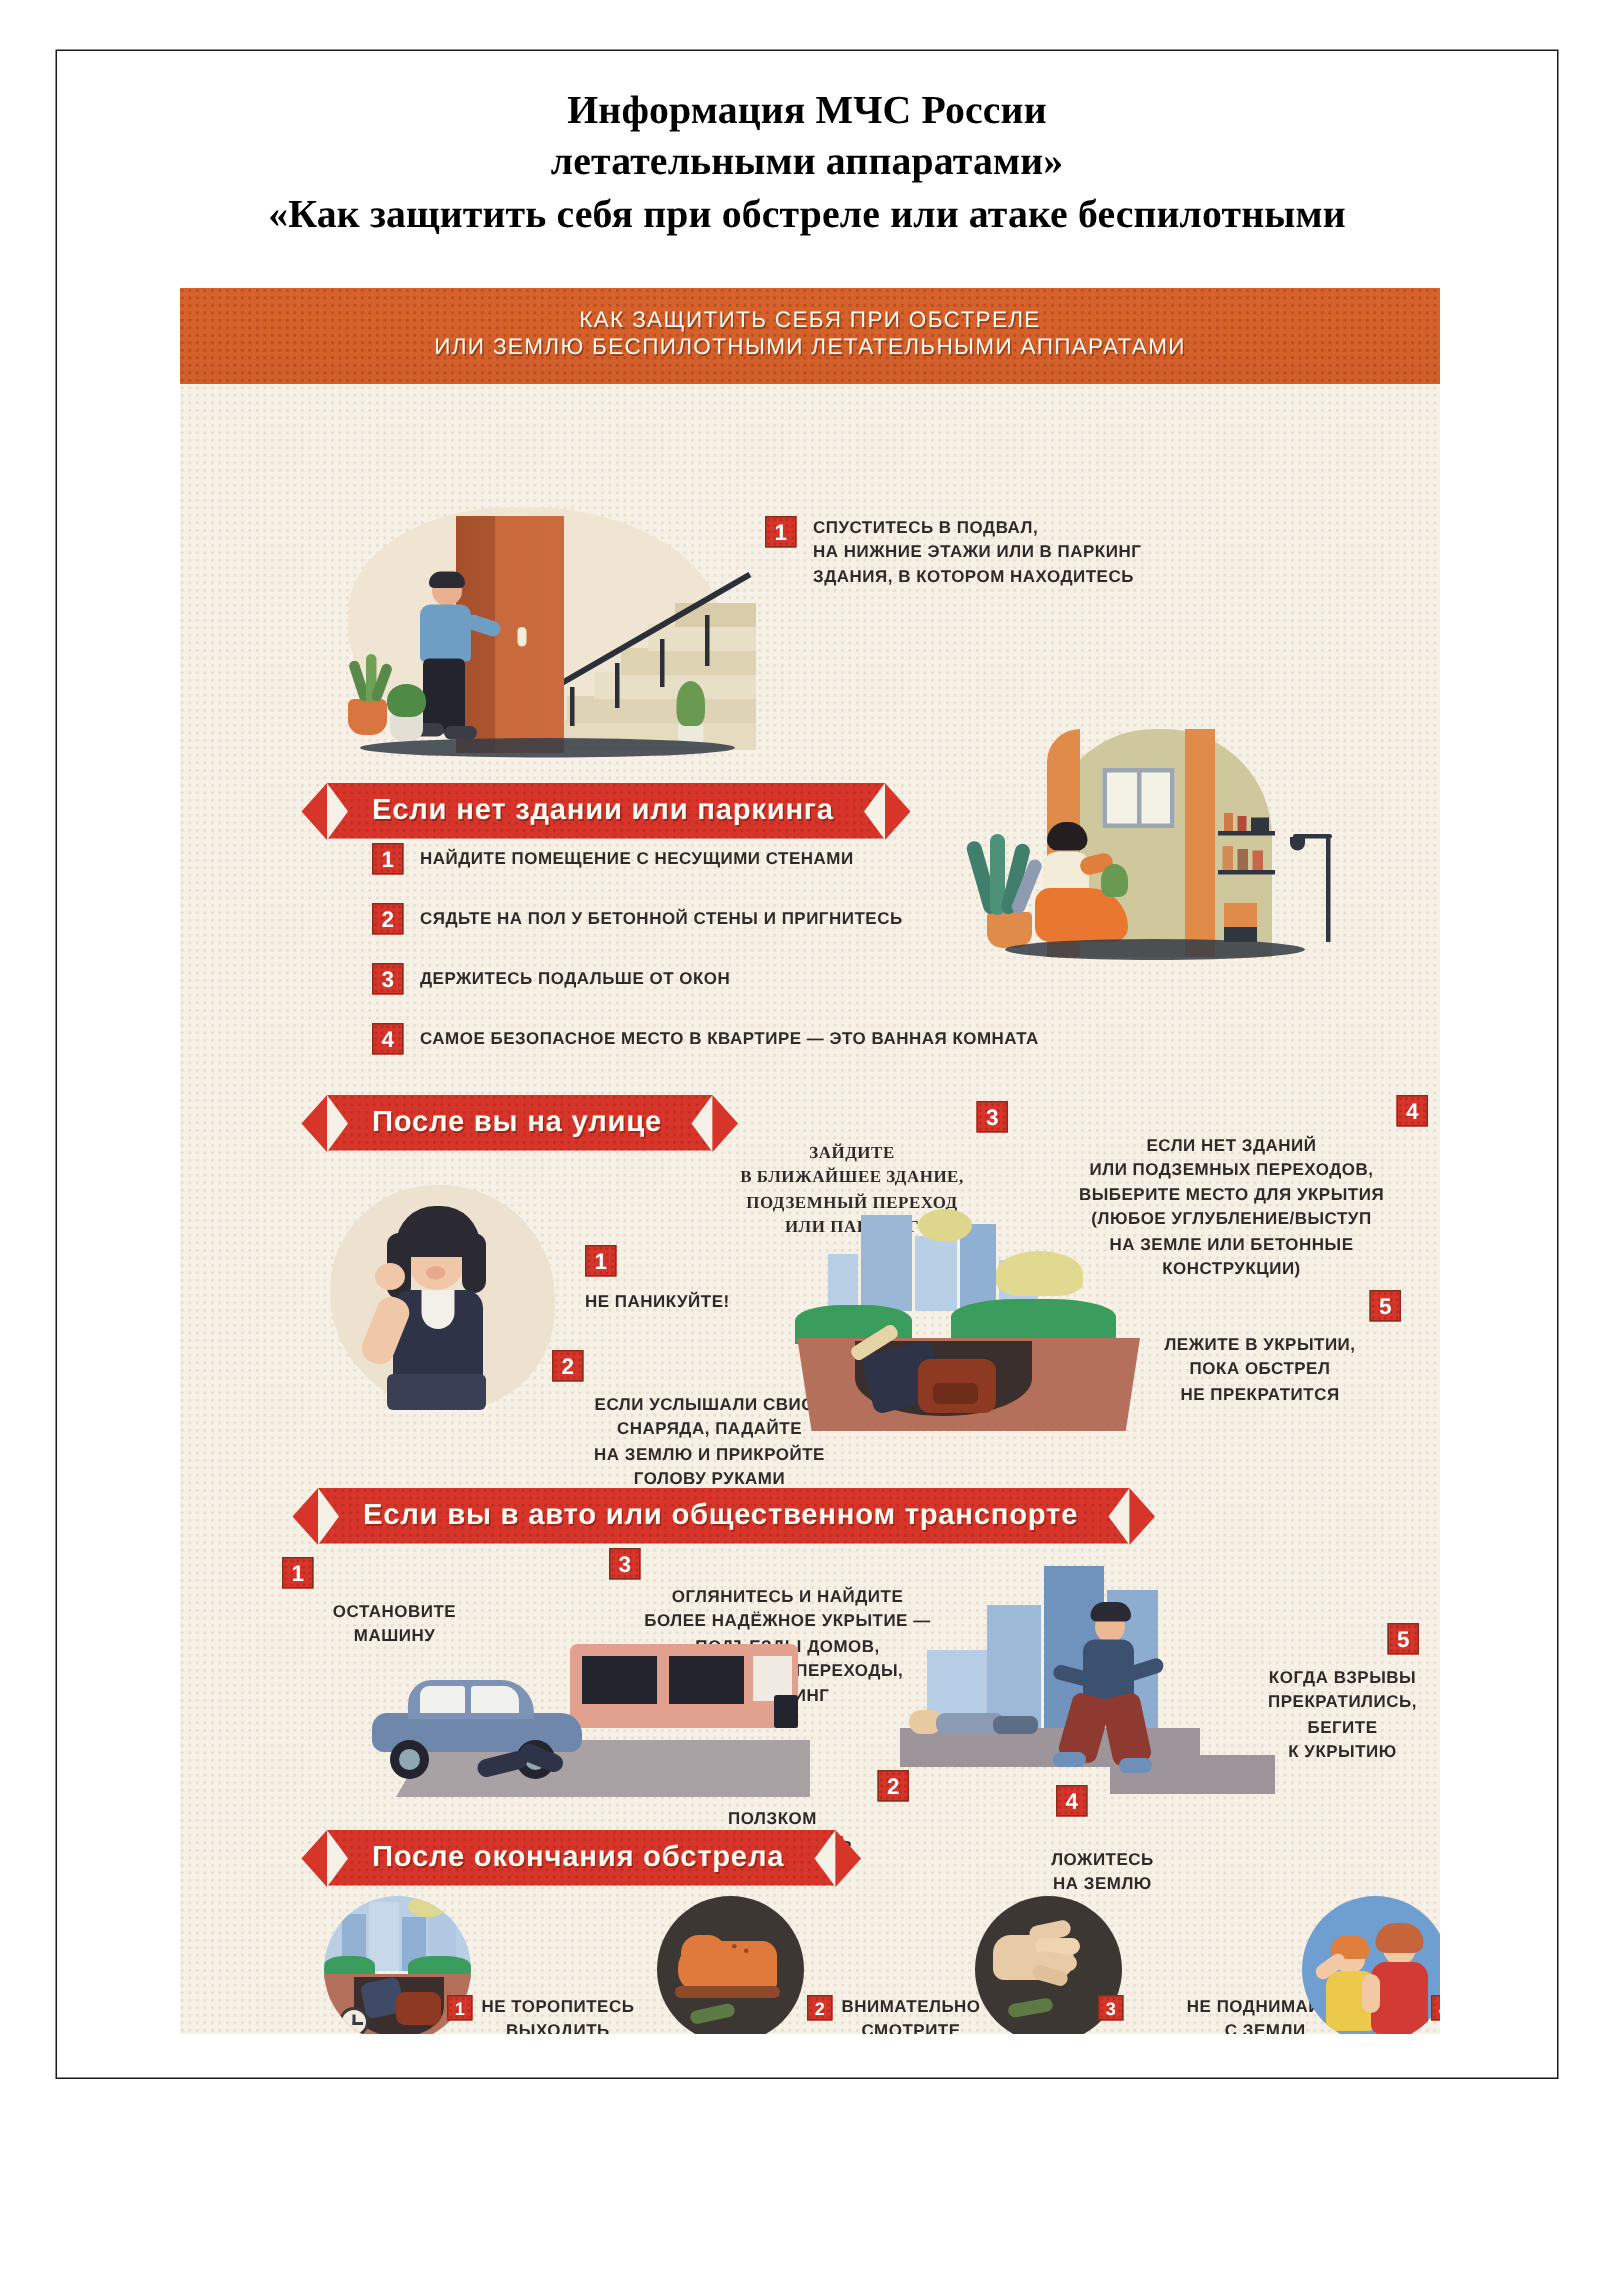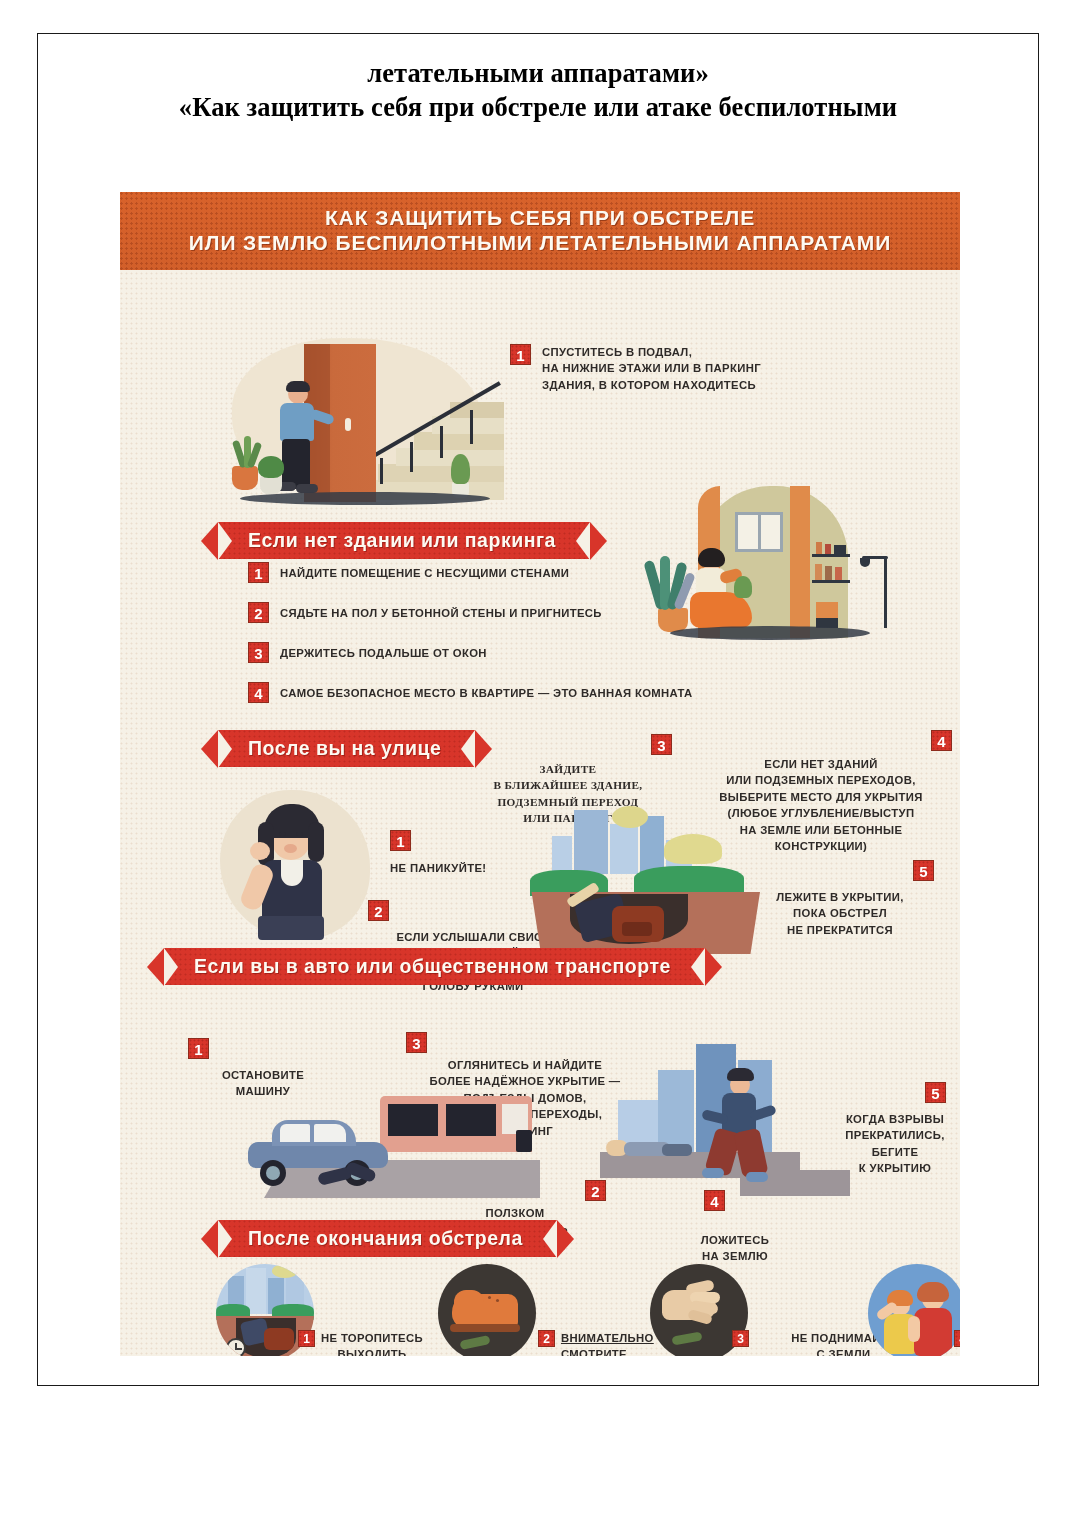--- a/index.html
+++ b/index.html
@@ -59,22 +59,22 @@
     background:
       radial-gradient(circle at 1.5px 1.5px, rgba(120,35,10,0.30) 1px, transparent 1.2px),
       linear-gradient(180deg, #d8622b 0%, #d25f2a 100%);
     background-size: 5px 5px, auto;
     padding: 13px 16px 15px 16px;
     text-align: center;
   }
   #poster-header .hl {
     display: block;
     color: #fdfaf2;
-    font-weight: bold;
-    font-size: 21px;
+    font-weight: normal;
+    font-size: 15px;
     letter-spacing: 0.9px;
     line-height: 1.20;
     text-shadow: 1px 1px 0 rgba(110,35,10,0.55);
   }
 
   
   .ribbon {
     position: relative;
     display: inline-block;
     background: #d8352a;
@@ -166,20 +166,21 @@
     border-radius: 50%;
     overflow: hidden;
   }
 </style>
 </head>
 <body>
 
 <div id="page-sheet">
 
   <div id="doc-title">
+    <span class="tline">Информация МЧС России</span>
     <span class="tline">летательными аппаратами»</span>
     <span class="tline">«Как защитить себя при обстреле или атаке беспилотными</span>
   </div>
 
   <div id="poster">
 
     <div id="poster-header">
       <span class="hl">КАК ЗАЩИТИТЬ СЕБЯ ПРИ ОБСТРЕЛЕ</span>
       <span class="hl">ИЛИ ЗЕМЛЮ БЕСПИЛОТНЫМИ ЛЕТАТЕЛЬНЫМИ АППАРАТАМИ</span>
     </div>
@@ -408,21 +409,21 @@
       <div style="position:absolute;left:14px;top:60px;width:78px;height:26px;background:#3a9d5d;border-radius:40% 40% 0 0;"></div>
       <div style="position:absolute;left:118px;top:56px;width:110px;height:30px;background:#3a9d5d;border-radius:40% 40% 0 0;"></div>
       <div style="position:absolute;left:6px;top:82px;width:238px;height:62px;background:#b4705a;clip-path:polygon(4% 0,100% 0,96% 100%,8% 100%);"></div>
       <div style="position:absolute;left:54px;top:84px;width:118px;height:50px;background:#3a2f2c;border-radius:0 0 52% 52%;"></div>
       <div style="position:absolute;left:62px;top:88px;width:48px;height:40px;background:#2f3347;border-radius:6px;transform:rotate(-14deg);"></div>
       <div style="position:absolute;left:50px;top:80px;width:34px;height:10px;background:#e7d3a8;border-radius:4px;transform:rotate(-32deg);"></div>
       <div style="position:absolute;left:96px;top:96px;width:52px;height:36px;background:#8e3a22;border-radius:8px;"></div>
       <div style="position:absolute;left:106px;top:112px;width:30px;height:14px;background:#6f2c1a;border-radius:4px;"></div>
     </div>
 
-    <div class="abs ribbon-wrap" style="left:0; top:744px; padding-left:44px;">
+    <div class="abs ribbon-wrap" style="left:0; top:788px; padding-left:92px;">
       <span class="ribbon">
         <span class="ribbon-notch-l"></span>
         <span>Если вы в авто или общественном транспорте</span>
         <span class="ribbon-notch-r"></span>
       </span>
     </div>
 
     <div class="abs" style="left:58px; top:846px; width:170px; text-align:center;">
       <div style="text-align:left; padding-left:10px;"><span class="badge">1</span></div>
       <div class="step-text" style="margin-top:8px;">
@@ -561,21 +562,21 @@
       <div style="position:absolute;left:14px;top:30px;width:66px;height:34px;background:#e07a3c;border-radius:18px 10px 6px 14px;"></div>
       <div style="position:absolute;left:16px;top:26px;width:30px;height:16px;background:#e07a3c;border-radius:12px 12px 0 0;"></div>
       <div style="position:absolute;left:12px;top:60px;width:70px;height:8px;background:#8e4a28;border-radius:5px;"></div>
       <div style="position:absolute;left:50px;top:32px;width:3px;height:3px;background:#8e4a28;border-radius:50%;"></div>
       <div style="position:absolute;left:58px;top:35px;width:3px;height:3px;background:#8e4a28;border-radius:50%;"></div>
       <div style="position:absolute;left:22px;top:74px;width:30px;height:9px;background:#5e7a44;border-radius:5px;transform:rotate(-12deg);"></div>
     </div>
     <div class="abs" style="left:418px; top:1138px; width:130px;">
       <div style="display:flex; align-items:flex-start; gap:6px;">
         <span class="badge" style="width:17px;height:17px;line-height:17px;font-size:12px;">2</span>
-        <span class="step-text" style="text-align:left;text-decoration:underline;">
+        <span class="step-text" style="text-align:center;">
           <span>ВНИМАТЕЛЬНО</span><br>
           <span>СМОТРИТЕ</span><br>
           
         </span>
       </div>
     </div>
 
     <div class="circ-illus" style="left:530px; top:1072px; width:98px; height:98px; background:#3c3733;">
       <div style="position:absolute;left:12px;top:26px;width:54px;height:30px;background:#e8cba6;border-radius:16px 22px 18px 10px;"></div>
       <div style="position:absolute;left:36px;top:18px;width:28px;height:11px;background:#e8cba6;border-radius:6px;transform:rotate(-12deg);"></div>

